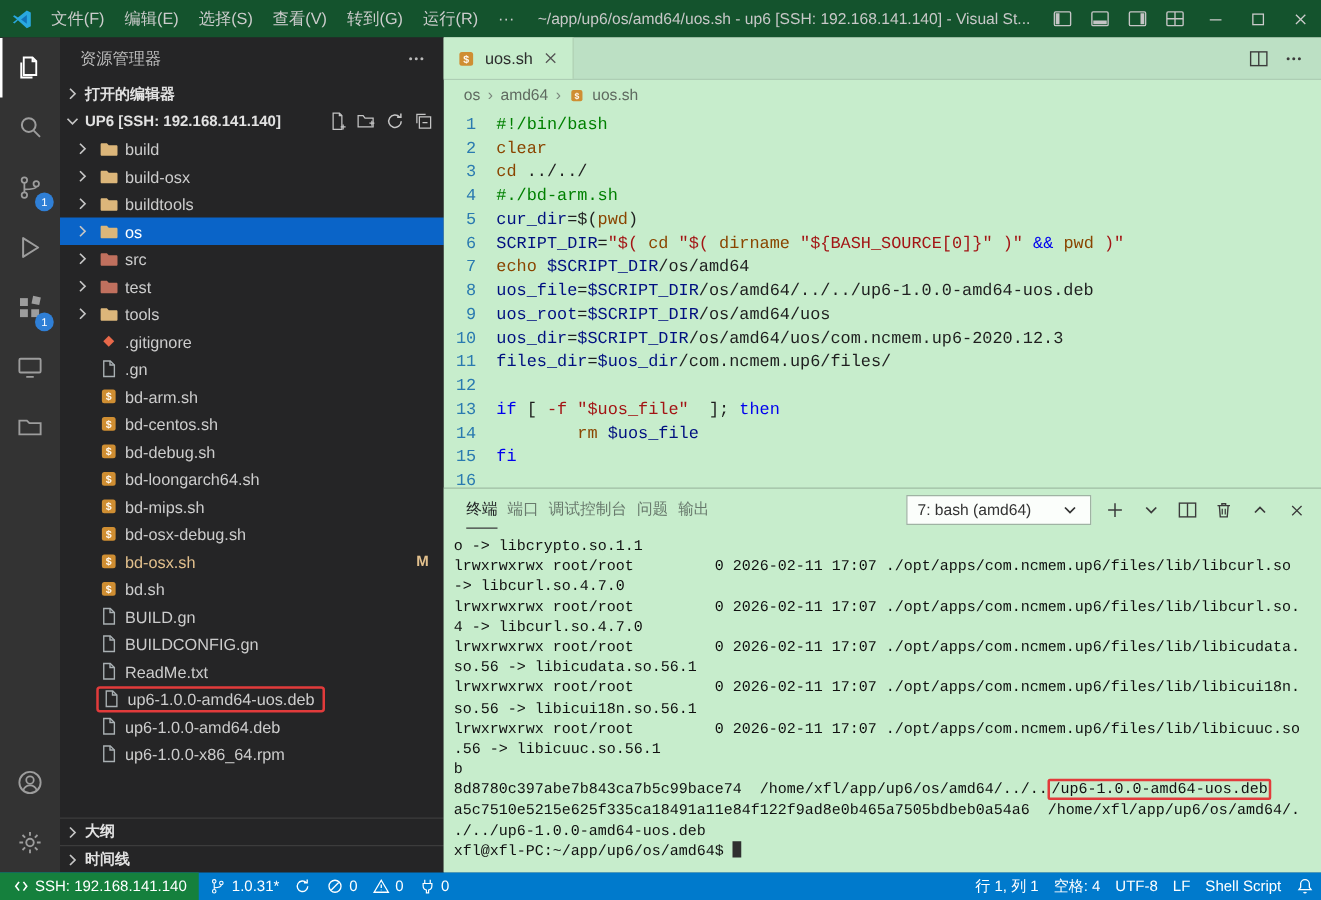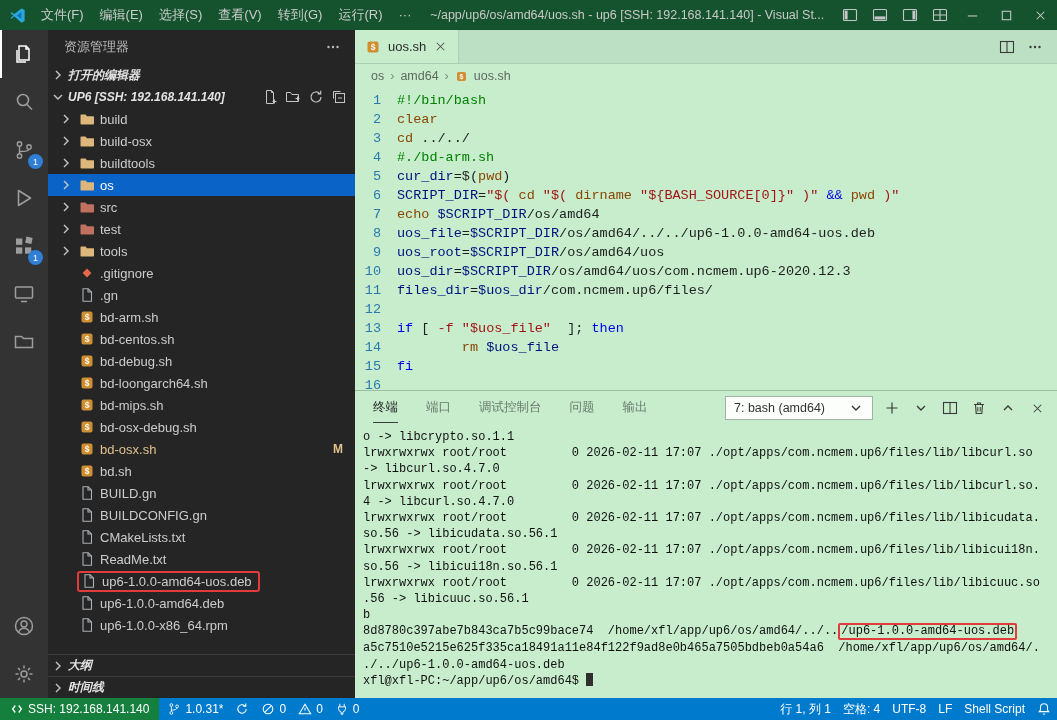--- a/index.html
+++ b/index.html
@@ -24,21 +24,21 @@
 
   
   .activitybar{width:48px;flex:0 0 48px;background:#333333;display:flex;flex-direction:column;justify-content:space-between;}
   .activity-item{height:48px;display:flex;align-items:center;justify-content:center;position:relative;color:#9d9d9d;}
   .activity-item.active{color:#ffffff;box-shadow:inset 2px 0 0 #ffffff;}
   .badge{position:absolute;right:5px;bottom:5px;background:#2f7fd6;color:#fff;border-radius:50%;width:15px;height:15px;font-size:9px;display:flex;align-items:center;justify-content:center;}
 
   
   .sidebar{width:307px;flex:0 0 307px;background:#252526;color:#cccccc;display:flex;flex-direction:column;font-size:13px;min-height:0;}
   .sidebar-title{flex:0 0 34px;display:flex;align-items:center;justify-content:space-between;padding:0 14px 0 16px;font-size:13px;color:#bbbbbb;}
-  .section-row{flex:0 0 22px;height:22px;display:flex;align-items:center;padding:0 8px 0 2px;font-style:italic;}
+  .section-row{flex:0 0 22px;height:22px;display:flex;align-items:center;padding:0 8px 0 2px;}
   .section-label{font-size:12px;font-weight:bold;color:#e2e2e2;margin-left:2px;white-space:nowrap;}
   .section-actions{margin-left:auto;display:flex;gap:7px;color:#c5c5c5;}
   .bordered{border-top:1px solid #3c3c3c;}
   .chev{width:16px;height:16px;display:inline-flex;align-items:center;justify-content:center;color:#c5c5c5;flex:0 0 16px;}
   .tree{flex:0 0 auto;}
   .flex-fill{flex:1;}
   .tree-row{height:22px;display:flex;align-items:center;padding:0 4px 0 10px;gap:5px;}
   .tree-row.selected{background:#0a64c8;color:#ffffff;}
   .tree-icon{width:16px;flex:0 0 16px;}
   .tree-label{white-space:nowrap;}
@@ -58,21 +58,21 @@
   .code{flex:1;overflow:hidden;font-family:"Liberation Mono","DejaVu Sans Mono",monospace;font-size:13.5px;line-height:19px;padding-top:3px;}
   .code-line{display:flex;}
   .ln{width:42px;flex:0 0 42px;text-align:right;padding-right:16px;color:#2a7ab0;}
   .code-text{white-space:pre;color:#1f1f1f;}
   .tok-cmt{color:#008000}.tok-kw{color:#0000ee}.tok-str{color:#a31515}
   .tok-cmd{color:#8a4500}.tok-var{color:#001080}.tok-txt{color:#1f1f1f}
 
   
   .panel{flex:0 0 308px;display:flex;flex-direction:column;border-top:1px solid rgba(0,0,0,0.2);background:#c7edcc;}
   .panel-header{flex:0 0 34px;display:flex;align-items:center;padding:0 10px;}
-  .panel-tabs{display:flex;gap:28px;padding-left:8px;}
+  .panel-tabs{display:flex;gap:8px;padding-left:8px;}
   .panel-tab{font-size:12.5px;color:#697a6d;line-height:29px;white-space:nowrap;}
   .panel-tab.active{color:#222526;border-bottom:1px solid #3b3b3b;}
   .panel-controls{margin-left:auto;display:flex;align-items:center;gap:9px;color:#3b3b3b;}
   .term-select{display:flex;align-items:center;gap:10px;background:#fbfefb;border:1px solid #9fb3a3;padding:2px 8px;font-size:12.5px;color:#333;min-width:148px;justify-content:space-between;height:24px;}
   .pbtn{display:flex;align-items:center;justify-content:center;width:20px;height:20px;color:#3b3b3b;}
   .terminal{flex:1;overflow:hidden;font-family:"Liberation Mono","DejaVu Sans Mono",monospace;font-size:12px;line-height:16.2px;color:#101010;padding:4px 8px 0;}
   .term-line{white-space:pre;}
   .term-annot{border:2px solid #e23b3b;border-radius:2px;padding:0 1px;display:inline-block;line-height:13px;}
   .cursor{display:inline-block;width:7px;height:13px;background:#2f2f2f;vertical-align:-2px;}
 
@@ -506,30 +506,20 @@
           </div>
           <div class="tree-row">
             <span class="chev"></span>
             <span class="icon tree-icon">
               <svg viewBox="0 0 16 16" width="16" height="16">
                 <path d="M4 1.8h5.2L12.5 5v9.2H4z" fill="none" stroke="#a9b0b3" stroke-width="1.1"></path>
                 <path d="M9 1.8V5h3.5" fill="none" stroke="#a9b0b3" stroke-width="1.1"></path>
               </svg>
             </span>
             <span class="tree-label">BUILDCONFIG.gn</span>
-          </div>
-          <div class="tree-row">
-            <span class="chev"></span>
-            <span class="icon tree-icon">
-              <svg viewBox="0 0 16 16" width="16" height="16">
-                <path d="M4 1.8h5.2L12.5 5v9.2H4z" fill="none" stroke="#a9b0b3" stroke-width="1.1"></path>
-                <path d="M9 1.8V5h3.5" fill="none" stroke="#a9b0b3" stroke-width="1.1"></path>
-              </svg>
-            </span>
-            <span class="tree-label">CMakeLists.txt</span>
           </div>
           <div class="tree-row">
             <span class="chev"></span>
             <span class="icon tree-icon">
               <svg viewBox="0 0 16 16" width="16" height="16">
                 <path d="M4 1.8h5.2L12.5 5v9.2H4z" fill="none" stroke="#a9b0b3" stroke-width="1.1"></path>
                 <path d="M9 1.8V5h3.5" fill="none" stroke="#a9b0b3" stroke-width="1.1"></path>
               </svg>
             </span>
             <span class="tree-label">ReadMe.txt</span>

